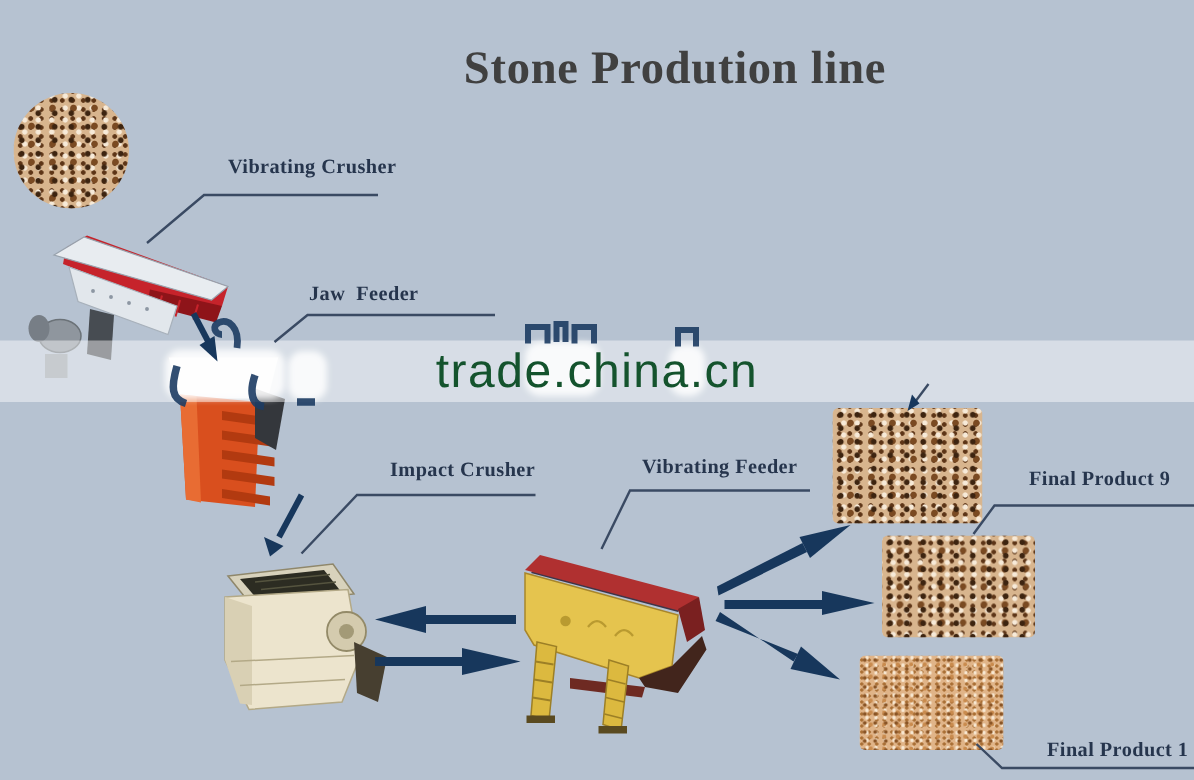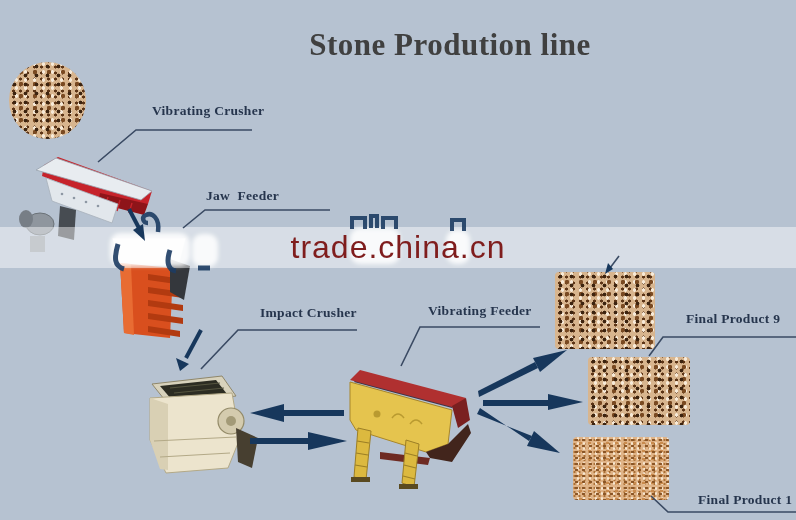--- a/index.html
+++ b/index.html
@@ -29,21 +29,21 @@
   #lbl-fp3{left:698px;top:492px}
 
   
   .band{
     position:absolute;left:0;top:227px;width:796px;height:41px;z-index:3;
     background:rgba(255,255,255,.45);
   }
   .band-text{
     width:100%;text-align:center;line-height:41px;
     font-family:"Liberation Sans",sans-serif;font-size:32px;
-    color:#7f1d1d;letter-spacing:1px;
+    color:#14532d;letter-spacing:1px;
   }
   .blob{
     position:absolute;z-index:2;background:rgba(255,255,255,.85);
     border-radius:10px;filter:blur(2px);
   }
   #blob-1{left:110px;top:233px;width:80px;height:33px}
   #blob-2{left:192px;top:234px;width:26px;height:33px}
   #blob-3{left:350px;top:228px;width:50px;height:36px}
   #blob-4{left:446px;top:230px;width:24px;height:34px}
 

